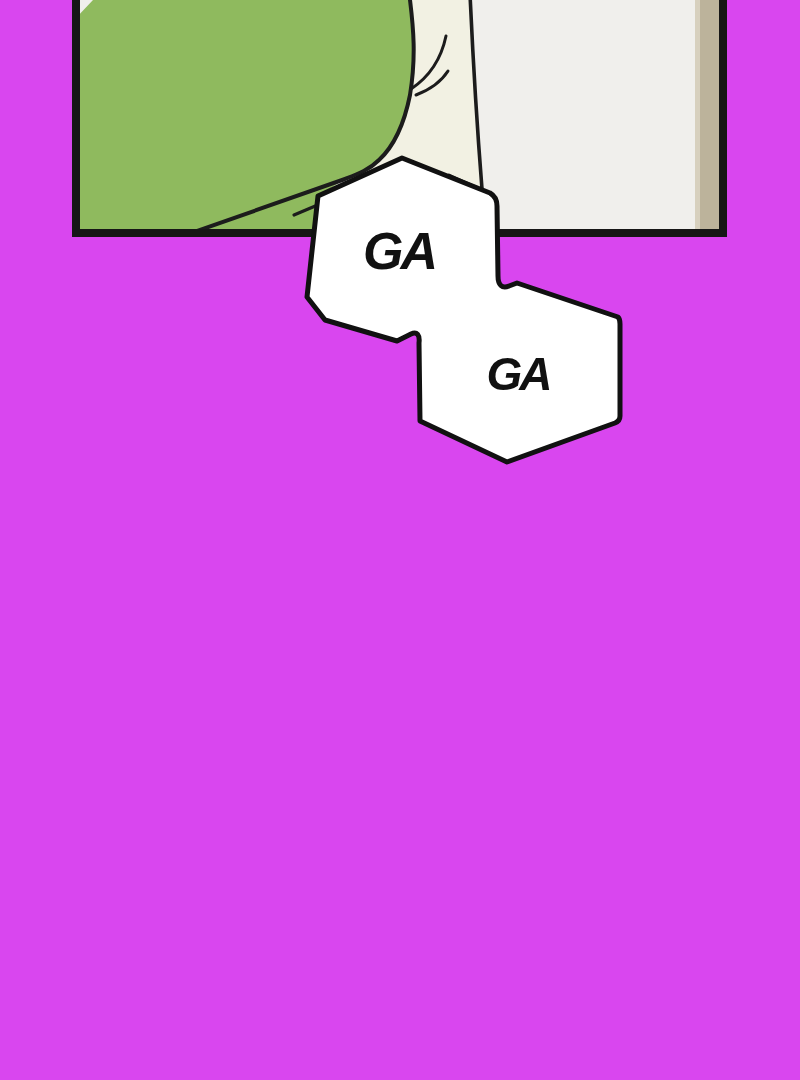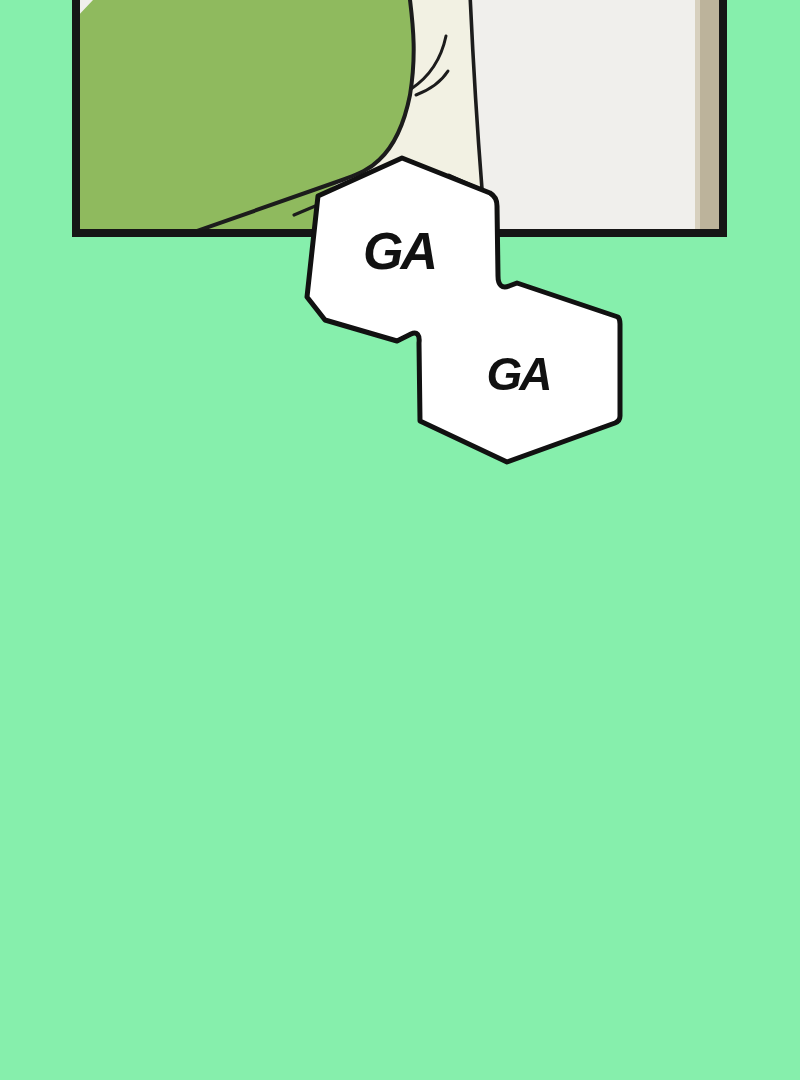--- a/index.html
+++ b/index.html
@@ -5,21 +5,21 @@
   html, body {
     margin: 0;
     padding: 0;
     background: #ffffff;
   }
   .page {
     position: relative;
     width: 800px;
     height: 1080px;
     overflow: hidden;
-    background: #86efac;
+    background: #d946ef;
     font-family: "Liberation Sans", sans-serif;
   }
   .page svg {
     display: block;
     width: 800px;
     height: 1080px;
   }
   .sfx-text {
     font-family: "Liberation Sans", "DejaVu Sans", sans-serif;
     font-weight: bold;

